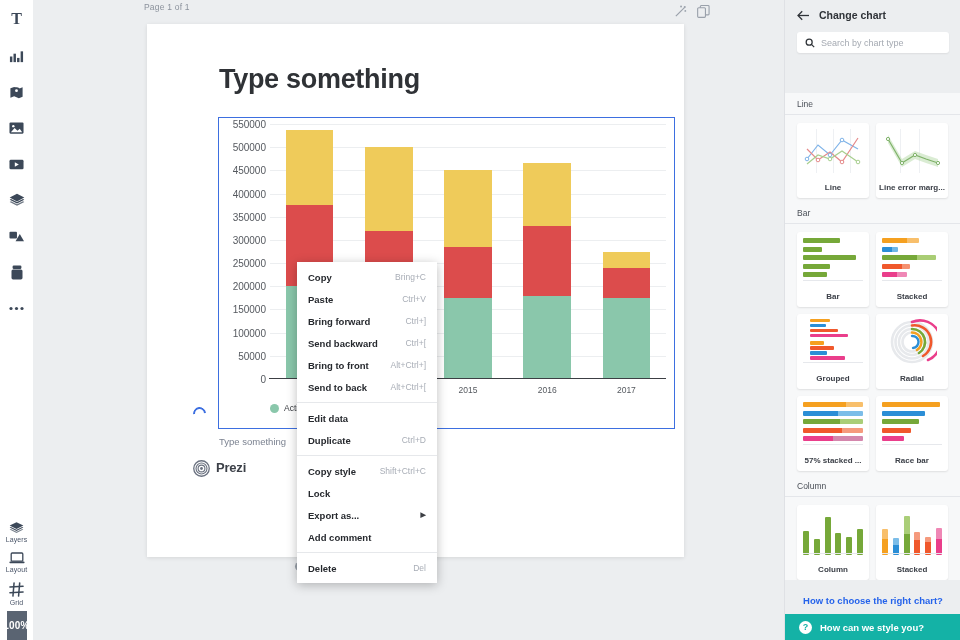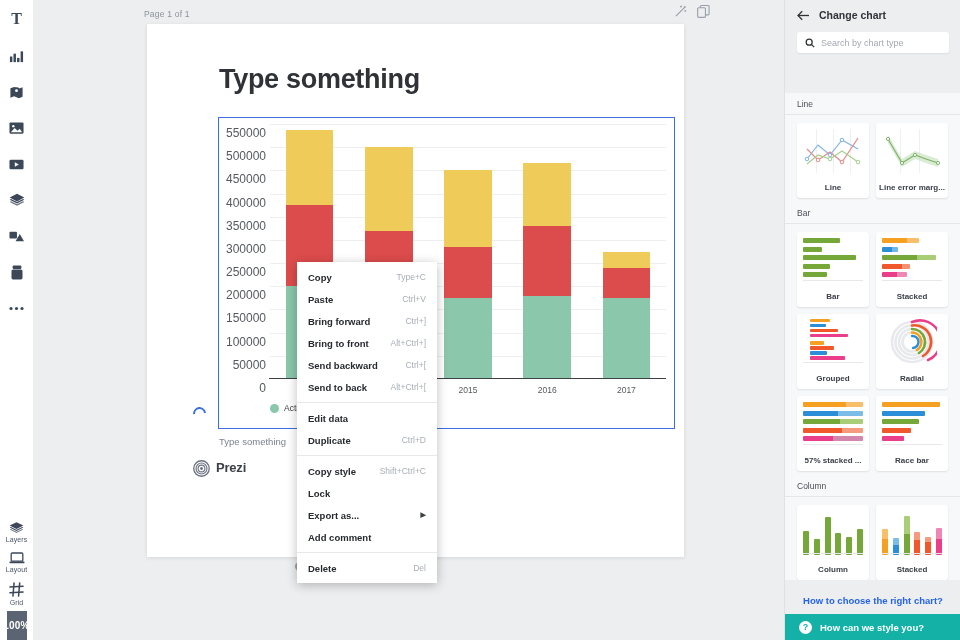--- a/index.html
+++ b/index.html
@@ -34,21 +34,21 @@
     font-size:10px;font-weight:bold;display:flex;align-items:center;justify-content:center;
     cursor:pointer;letter-spacing:.2px;
   }
 
   
   .canvas-area{
     position:absolute;left:33px;top:0;width:751px;height:640px;
     background:#eceef0;
   }
   .page-label{
-    position:absolute;left:111px;top:9px;font-size:8.5px;color:#8b929c;letter-spacing:.2px;
+    position:absolute;left:111px;top:2px;font-size:8.5px;color:#8b929c;letter-spacing:.2px;
   }
   .page-tools{position:absolute;right:74px;top:4px;display:flex;gap:10px;align-items:center;}
   .page-tools .ptool{cursor:pointer;color:#9aa1ab;}
 
   .slide{
     position:absolute;left:114px;top:24px;width:537px;height:533px;
     background:#ffffff;box-shadow:0 1px 4px rgba(0,0,0,.10);
   }
   .slide-title{
     position:absolute;left:72px;top:40px;font-size:27px;font-weight:bold;color:#2f3236;
@@ -57,22 +57,22 @@
 
   
   .chart-frame{
     position:absolute;left:71px;top:93px;width:457px;height:312px;
     border:1px solid #3d6fe0;box-sizing:border-box;background:#fff;
   }
   .chart-plot{position:absolute;left:51px;top:6px;right:8px;bottom:49px;}
   .gridline{position:absolute;left:0;right:0;height:1px;background:#eceef0;}
   .axis-x{position:absolute;left:-1px;right:0;bottom:0;height:1.5px;background:#3c3f44;}
   .ylab{
-    position:absolute;right:calc(100% + 4px);font-size:12px;color:#55595f;
-    transform:translateY(-50%);white-space:nowrap;margin-top:9px;
+    position:absolute;right:calc(100% + 4px);font-size:10px;color:#55595f;
+    transform:translateY(-50%);white-space:nowrap;
   }
   .bar-group{position:absolute;bottom:0;display:flex;flex-direction:column;justify-content:flex-end;}
   .seg{width:100%;}
   .xlab{
     position:absolute;top:calc(100% + 6px);font-size:8.5px;color:#55595f;
     transform:translateX(-50%);white-space:nowrap;
   }
   .legend{
     position:absolute;left:51px;bottom:15px;display:flex;align-items:center;gap:8px;
   }
@@ -397,37 +397,37 @@
       </div>
     </div>
 
     <div class="hscroll-track"></div>
     <div class="hscroll-thumb"></div>
 
 
     <div class="ctx-menu">
       <div class="ctx-item">
         <span>Copy</span>
-        <span class="sc">Type+C</span>
+        <span class="sc">Bring+C</span>
       </div>
       <div class="ctx-item">
         <span>Paste</span>
         <span class="sc">Ctrl+V</span>
       </div>
       <div class="ctx-item">
         <span>Bring forward</span>
         <span class="sc">Ctrl+]</span>
       </div>
       <div class="ctx-item">
+        <span>Send backward</span>
+        <span class="sc">Ctrl+[</span>
+      </div>
+      <div class="ctx-item">
         <span>Bring to front</span>
         <span class="sc">Alt+Ctrl+]</span>
-      </div>
-      <div class="ctx-item">
-        <span>Send backward</span>
-        <span class="sc">Ctrl+[</span>
       </div>
       <div class="ctx-item">
         <span>Send to back</span>
         <span class="sc">Alt+Ctrl+[</span>
       </div>
 
       <div class="ctx-sep"></div>
 
       <div class="ctx-item">
         <span>Edit data</span>

